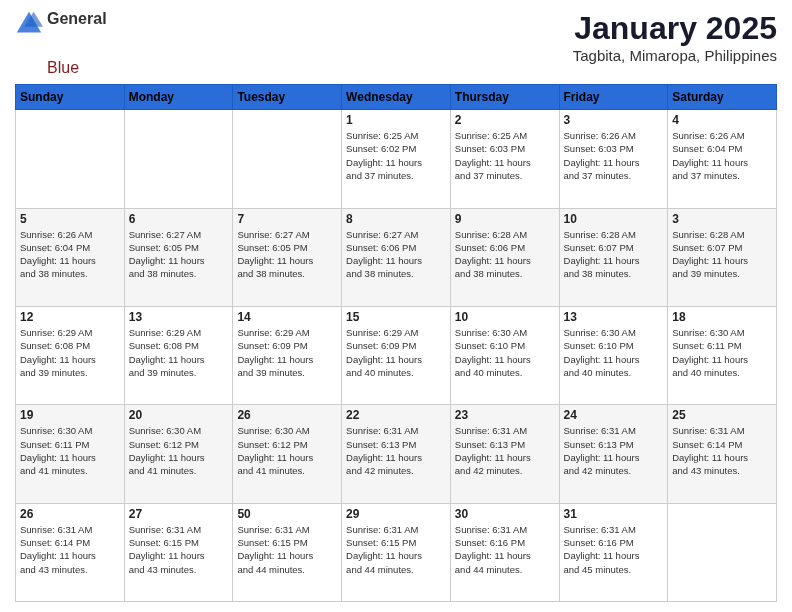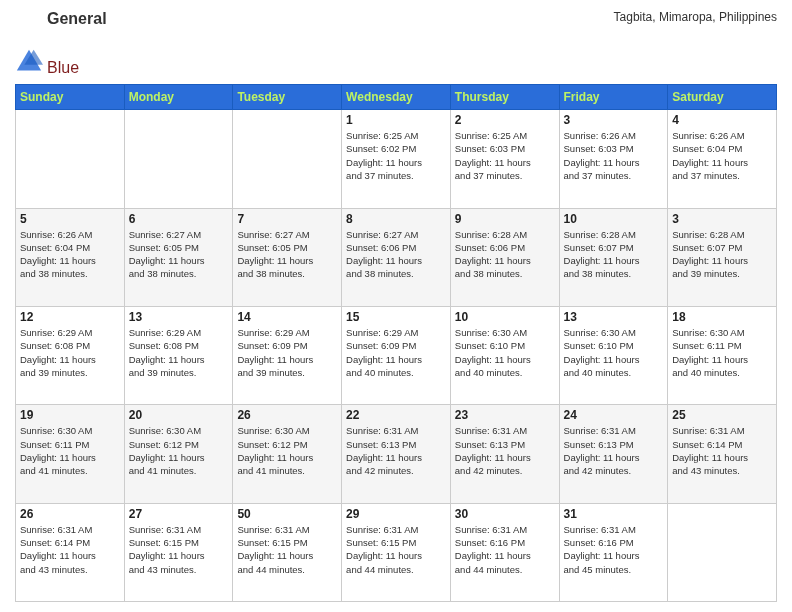--- a/index.html
+++ b/index.html
@@ -18,21 +18,21 @@
       flex-direction: column;
     }
     .header {
       display: flex;
       justify-content: space-between;
       align-items: flex-start;
       margin-bottom: 8px;
     }
     .logo {
       display: flex;
-      align-items: flex-end;
+      align-items: flex-start;
       gap: 4px;
     }
     .logo-text {
       display: flex;
       flex-direction: column;
       line-height: 1.1;
     }
     .logo-general {
       font-size: 16px;
       font-weight: bold;
@@ -50,31 +50,31 @@
     }
     .title-block {
       text-align: right;
     }
     .calendar-title {
       font-size: 32px;
       font-weight: bold;
       color: #1a1a2e;
     }
     .calendar-subtitle {
-      font-size: 12px;
+      font-size: 15px;
       color: #333;
     }
     .calendar-table {
       width: 100%;
       border-collapse: collapse;
       flex: 1;
     }
     .calendar-table th {
       background-color: #2a6dd9;
-      color: #bef264;
+      color: #000000;
       font-size: 12px;
       font-weight: bold;
       padding: 5px 4px;
       text-align: left;
       border: 1px solid #1a5cbf;
     }
     .calendar-table td {
       border: 1px solid #ccc;
       vertical-align: top;
       padding: 3px 4px;
@@ -110,20 +110,21 @@
       <svg class="logo-icon" viewBox="0 0 30 30">
         <polygon points="15,2 28,24 2,24" fill="#2a6dd9" opacity="0.85"></polygon>
         <polygon points="20,2 30,18 10,18" fill="#1a5cbf" opacity="0.6"></polygon>
       </svg>
       <div class="logo-text">
         <span class="logo-general">General</span>
         <span class="logo-blue">Blue</span>
       </div>
     </div>
     <div class="title-block">
+      <div class="calendar-title">January 2025</div>
       <div class="calendar-subtitle">Tagbita, Mimaropa, Philippines</div>
     </div>
   </div>
 
   <table class="calendar-table">
     <thead>
       <tr id="weekday-header">
           <th>Sunday</th>
           <th>Monday</th>
           <th>Tuesday</th>

